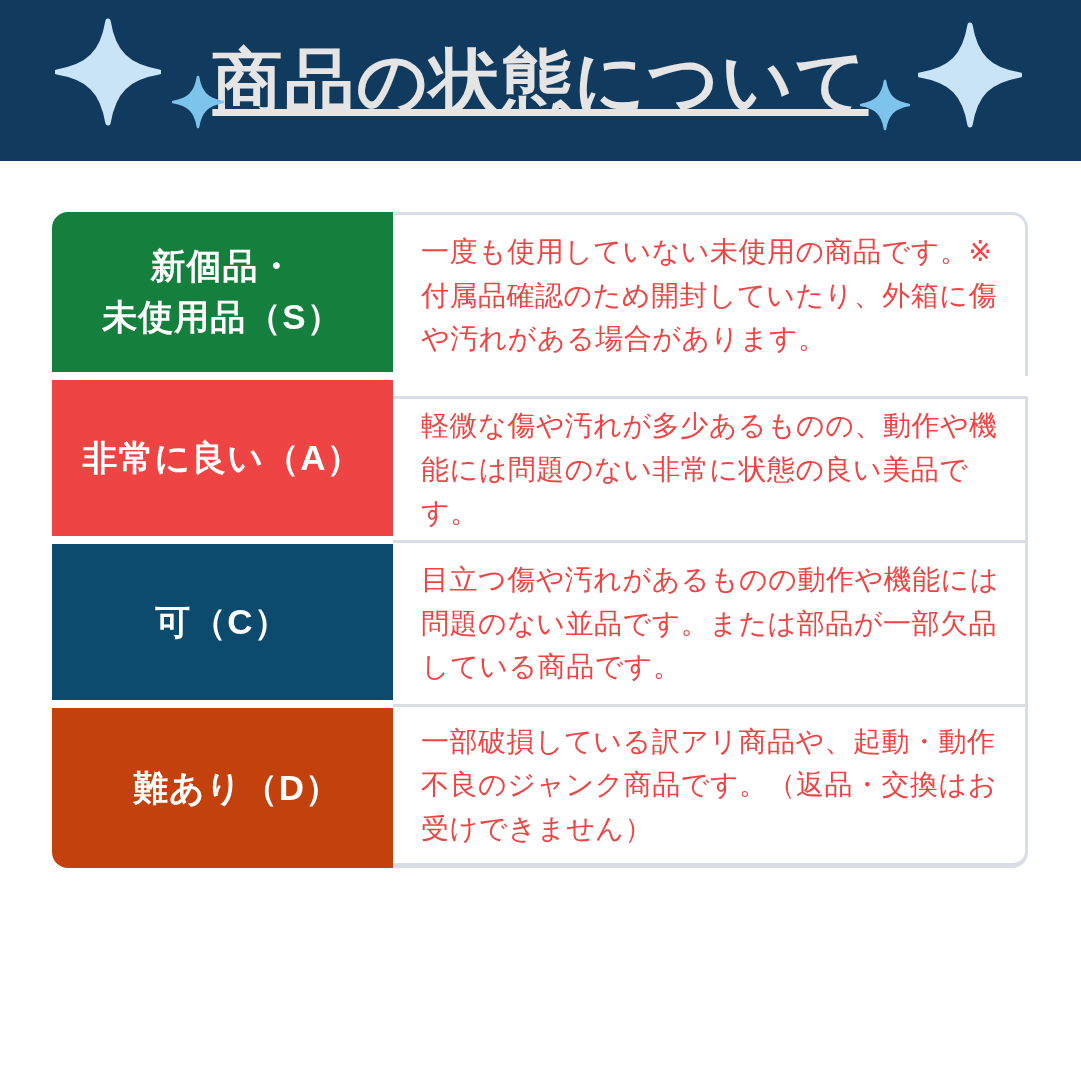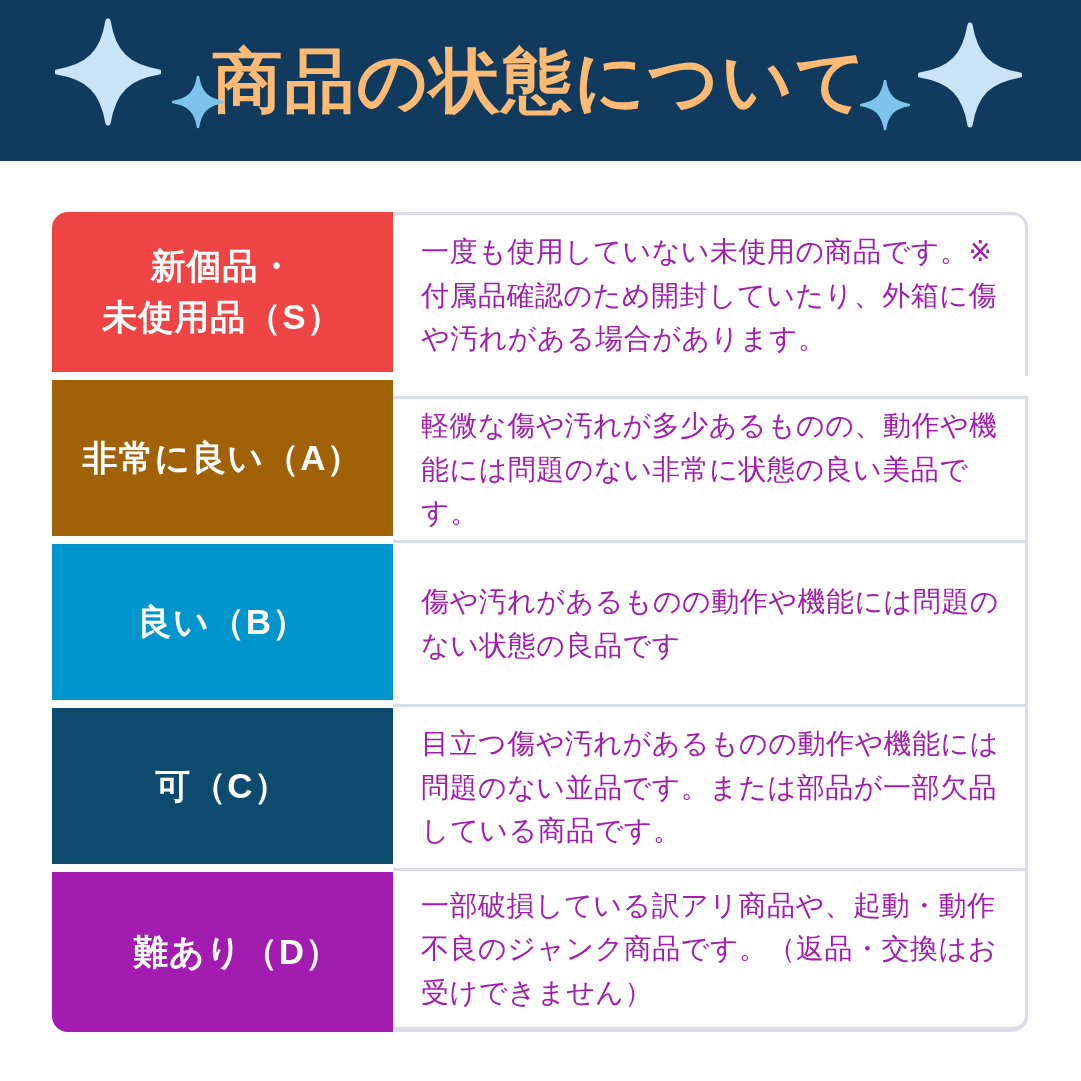--- a/index.html
+++ b/index.html
@@ -55,21 +55,21 @@
   .row:first-child .grade { margin-top: 0; border-top-left-radius: 16px; }
   .row:last-child  .grade { margin-bottom: 0; border-bottom-left-radius: 16px; }
 
   .desc {
     flex: 1;
     background: #ffffff;
     border-top: 3px solid #d9dee6;
     border-right: 3px solid #d9dee6;
     display: flex; align-items: center;
     padding: 10px 26px 10px 28px;
-    color: #a21caf;
+    color: #ef4444;
     font-size: 28px;
     font-weight: 500;
     line-height: 1.55;
     letter-spacing: 0.5px;
   }
   .row:first-child .desc { border-top-right-radius: 16px; }
   .row:last-child  .desc { border-bottom: 5px solid #0c4a6e; border-bottom-right-radius: 16px; }
 </style>
 </head>
 <body>
@@ -77,52 +77,48 @@
 <div class="page">
 
   <header class="header" style="background-color: rgb(17, 58, 95);">
     <svg class="sparkle sp-large-left" viewBox="0 0 100 100">
       <path d="M50 2 C55 32 68 45 98 50 C68 55 55 68 50 98 C45 68 32 55 2 50 C32 45 45 32 50 2 Z" stroke-width="5" stroke-linejoin="round" stroke="#c9e4f6" fill="#c9e4f6"></path>
     </svg>
     <svg class="sparkle sp-small-left" viewBox="0 0 100 100">
       <path d="M50 2 C55 32 68 45 98 50 C68 55 55 68 50 98 C45 68 32 55 2 50 C32 45 45 32 50 2 Z" stroke-width="5" stroke-linejoin="round" stroke="#7cc4ec" fill="#7cc4ec"></path>
     </svg>
 
-    <h1 class="title" style="color: #fdba74;">商品の状態について</h1>
+    <h1 class="title" style="color: #e5e5e5; text-decoration: underline;">商品の状態について</h1>
 
     <svg class="sparkle sp-small-right" viewBox="0 0 100 100">
       <path d="M50 2 C55 32 68 45 98 50 C68 55 55 68 50 98 C45 68 32 55 2 50 C32 45 45 32 50 2 Z" stroke-width="5" stroke-linejoin="round" stroke="#7cc4ec" fill="#7cc4ec"></path>
     </svg>
     <svg class="sparkle sp-large-right" viewBox="0 0 100 100">
       <path d="M50 2 C55 32 68 45 98 50 C68 55 55 68 50 98 C45 68 32 55 2 50 C32 45 45 32 50 2 Z" stroke-width="5" stroke-linejoin="round" stroke="#c9e4f6" fill="#c9e4f6"></path>
     </svg>
   </header>
 
   <main class="table">
 
     <div class="row">
-      <div class="grade" style="background-color: #ef4444;">新個品・
+      <div class="grade" style="background-color: #15803d;">新個品・
 未使用品（S）</div>
       <div class="desc" style="border-color: rgb(217, 222, 230);">一度も使用していない未使用の商品です。※付属品確認のため開封していたり、外箱に傷や汚れがある場合があります。</div>
     </div>
 
     <div class="row">
-      <div class="grade" style="background-color: #a16207;">非常に良い（A）</div>
+      <div class="grade" style="background-color: #ef4444;">非常に良い（A）</div>
       <div class="desc" style="border-color: rgb(217, 222, 230); margin-top: 20px;">軽微な傷や汚れが多少あるものの、動作や機能には問題のない非常に状態の良い美品です。</div>
     </div>
 
-    <div class="row">
-      <div class="grade" style="background-color: rgb(0, 149, 204);">良い（B）</div>
-      <div class="desc" style="border-color: rgb(217, 222, 230);">傷や汚れがあるものの動作や機能には問題のない状態の良品です</div>
-    </div>
 
     <div class="row">
       <div class="grade" style="background-color: #0c4a6e;">可（C）</div>
       <div class="desc" style="border-color: rgb(217, 222, 230);">目立つ傷や汚れがあるものの動作や機能には問題のない並品です。または部品が一部欠品している商品です。</div>
     </div>
 
     <div class="row">
-      <div class="grade" style="background-color: #a21caf; padding-left: 29px;">難あり（D）</div>
+      <div class="grade" style="background-color: #c2410c; padding-left: 29px;">難あり（D）</div>
       <div class="desc" style="border-color: rgb(217, 222, 230);">一部破損している訳アリ商品や、起動・動作不良のジャンク商品です。（返品・交換はお受けできません）</div>
     </div>
 
   </main>
 </div>
 
 </body></html>

